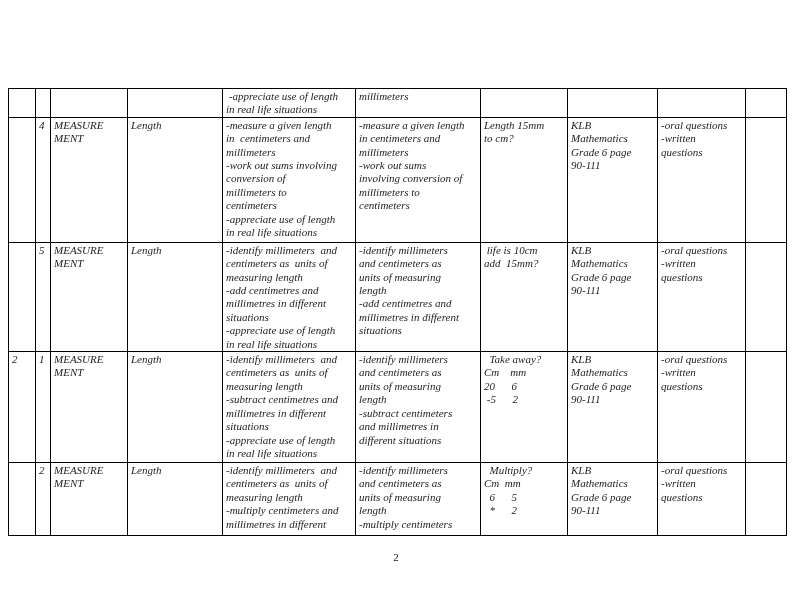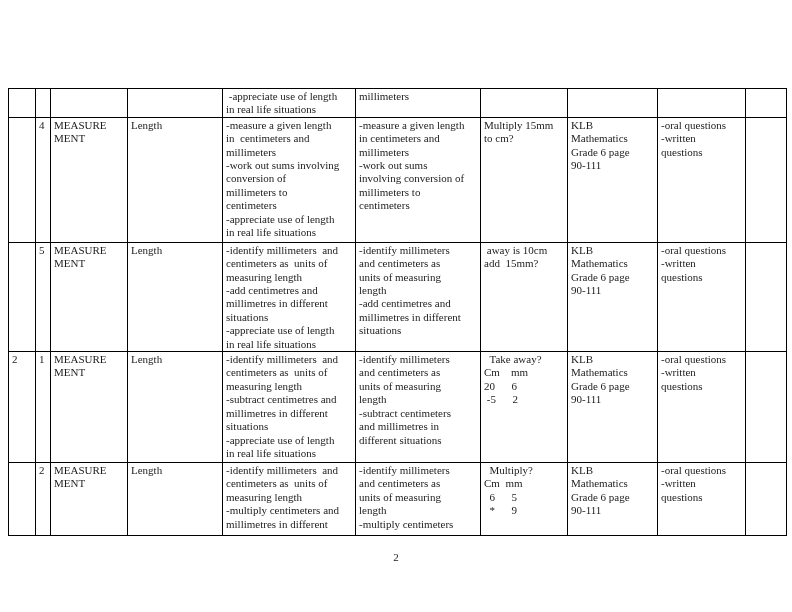--- a/index.html
+++ b/index.html
@@ -16,20 +16,21 @@
     font-family: "Liberation Serif", serif;
     color: #1c1c1c;
   }
   table.sow {
     position: absolute;
     left: 8px;
     top: 88px;
     width: 778px;
     border-collapse: collapse;
     table-layout: fixed;
+    font-style: italic;
   }
   table.sow td {
     border: 1px solid #000000;
     vertical-align: top;
     padding: 1px 2px 0 3px;
     font-size: 11px;
     line-height: 13.4px;
     white-space: pre-wrap;
     word-wrap: break-word;
     overflow: hidden;
@@ -94,21 +95,21 @@
 centimeters
 -appreciate use of length
 in real life situations</td>
         <td>-measure a given length
 in centimeters and
 millimeters
 -work out sums
 involving conversion of
 millimeters to
 centimeters</td>
-        <td>Multiply 15mm
+        <td>Length 15mm
 to cm?</td>
         <td>KLB
 Mathematics
 Grade 6 page
 90-111</td>
         <td>-oral questions
 -written
 questions</td>
         <td></td>
       </tr>
@@ -126,21 +127,21 @@
 situations
 -appreciate use of length
 in real life situations</td>
         <td>-identify millimeters
 and centimeters as
 units of measuring
 length
 -add centimetres and
 millimetres in different
 situations</td>
-        <td> away is 10cm
+        <td> life is 10cm
 add  15mm?</td>
         <td>KLB
 Mathematics
 Grade 6 page
 90-111</td>
         <td>-oral questions
 -written
 questions</td>
         <td></td>
       </tr>
@@ -190,21 +191,21 @@
 -multiply centimeters and
 millimetres in different</td>
         <td>-identify millimeters
 and centimeters as
 units of measuring
 length
 -multiply centimeters</td>
         <td>  Multiply?
 Cm  mm
   6      5
-  *      9</td>
+  *      2</td>
         <td>KLB
 Mathematics
 Grade 6 page
 90-111</td>
         <td>-oral questions
 -written
 questions</td>
         <td></td>
       </tr>
     </tbody>

